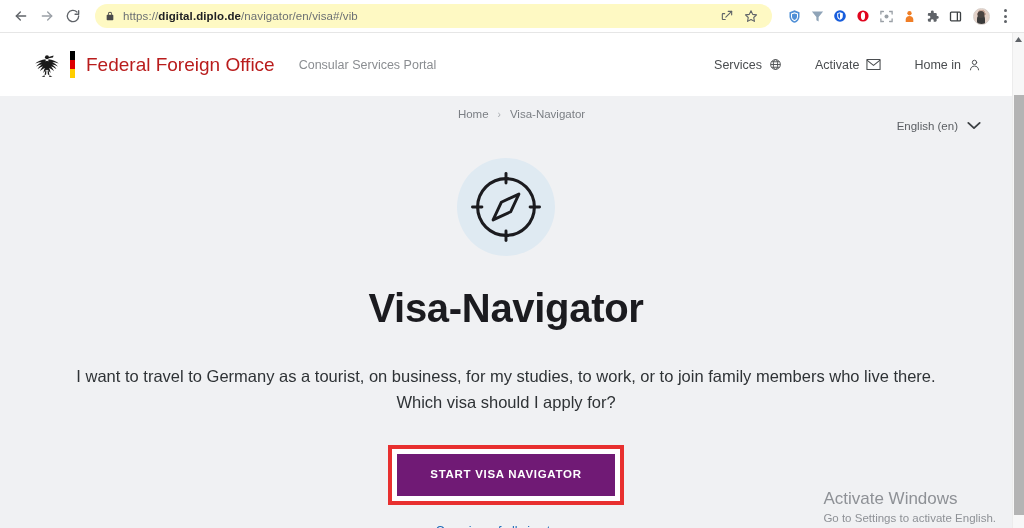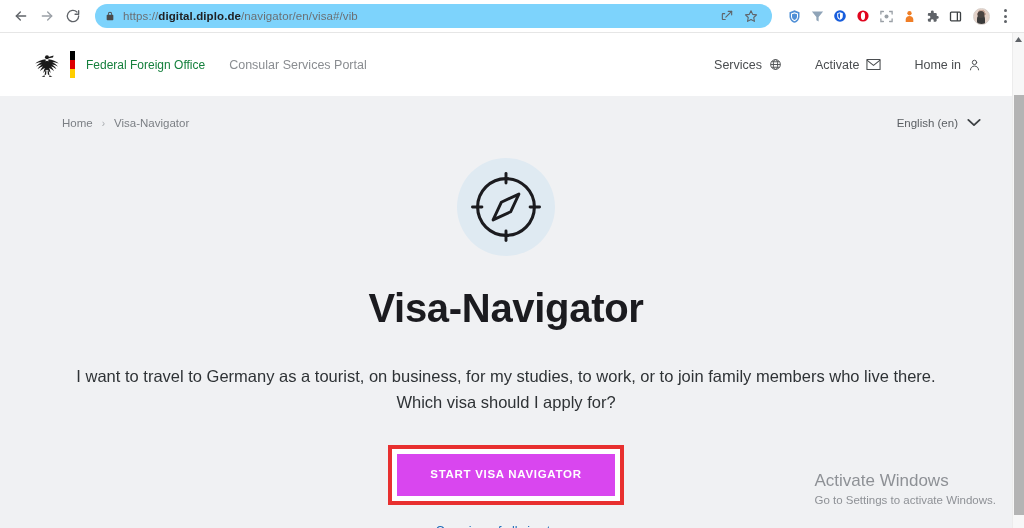--- a/index.html
+++ b/index.html
@@ -26,21 +26,21 @@
     color:#5f6368;
     flex:0 0 auto;
     border-radius:50%;
   }
   .nav-btn svg { display:block; }
 
   .omnibox {
     flex:1 1 auto;
     height:24px;
     margin:0 7px 0 9px;
-    background:#7dd3fc;
+    background:#fef9c3;
     border-radius:13px;
     display:flex;
     align-items:center;
     padding:0 10px;
     min-width:0;
     max-width:730px;
   }
   .lock-icon { flex:0 0 auto; margin-right:8px; display:flex; align-items:center; color:#4a4a4a; }
   .url-text {
     font-size:11.5px;
@@ -102,22 +102,22 @@
   }
   .brand { display:flex; align-items:center; gap:0; }
   .eagle { width:28px; height:28px; flex:0 0 auto; }
   .flagbar {
     width:5px; height:27px;
     margin:0 11px 0 9px;
     background:linear-gradient(to bottom,#000000 0 33.3%,#dd0000 33.3% 66.6%,#ffce00 66.6% 100%);
     flex:0 0 auto;
   }
   .brand-name {
-    font-size:12px;
-    color:#15803d;
+    font-size:19px;
+    color:#b91c1c;
     font-weight:400;
     white-space:nowrap;
   }
   .brand-sub {
     font-size:12.5px;
     color:#8a8d91;
     margin-left:24px;
     white-space:nowrap;
   }
   .header-nav { margin-left:auto; display:flex; align-items:center; gap:33px; }
@@ -129,20 +129,21 @@
   .hnav-item svg { display:block; }
 
   
   .crumbbar {
     height:30px;
     display:flex;
     align-items:center;
     padding:0 31px 0 62px;
     width:1012px;
     margin-top:12px;
+    flex-direction:column;
   }
   .crumbs { display:flex; align-items:center; gap:9px; font-size:11.5px; color:#7b7f84; }
   .crumb-sep { color:#a8acb0; font-size:10px; }
   .crumb-cur { color:#7b7f84; }
   .lang-select {
     margin-left:auto;
     display:flex; align-items:center; gap:9px;
     font-size:11.5px; color:#5a5e62;padding-left:27px;
   }
   .chev { display:block; }
@@ -180,21 +181,21 @@
     justify-content:center;
   }
   .annot-box {
     border:4px solid #e8302f;
     background:#ffffff;
     padding:5px;
     display:inline-block;
     line-height:0;
   }
   .cta-btn {
-    background:#d946ef;
+    background:#701a75;
     color:#ffffff;
     font-size:11.5px;
     font-weight:700;
     letter-spacing:0.7px;
     padding:15px 33px;
     border:none;
     display:inline-block;
     line-height:1;
     white-space:nowrap;
     cursor:pointer;
@@ -205,21 +206,21 @@
     margin-top:19px;
     font-size:12.5px;
     color:#1e6bb8;
     text-decoration:none;
   }
 
   
   .watermark {
     position:absolute;
     right:28px;
-    bottom:22px;
+    bottom:4px;
     text-align:left;
     color:#93969b;
     user-select:none;
     pointer-events:none;
   }
   .wm-title { font-size:17px; font-weight:400; line-height:1.3; color:#8e9196; }
   .wm-sub { font-size:11.5px; color:#8e9196; margin-top:2px; }
 
   
   .scrollbar {
@@ -437,21 +438,21 @@
     <div class="cta-zone">
       <div class="annot-box">
         <button class="cta-btn">START VISA NAVIGATOR</button>
       </div>
     </div>
     <a class="sub-link" href="#">Overview of all visa types</a>
   </div>
 
   <div class="watermark">
     <div class="wm-title">Activate Windows</div>
-    <div class="wm-sub">Go to Settings to activate Windows.</div>
+    <div class="wm-sub">Go to Settings to activate English.</div>
   </div>
 
   <div class="scrollbar">
     <div class="scroll-up">
       <svg width="7" height="5" viewBox="0 0 10 7" fill="#5f6368">
           <polygon points="5 0 10 7 0 7"></polygon>
         </svg>
     </div>
     <div class="scroll-thumb"></div>
   </div>

